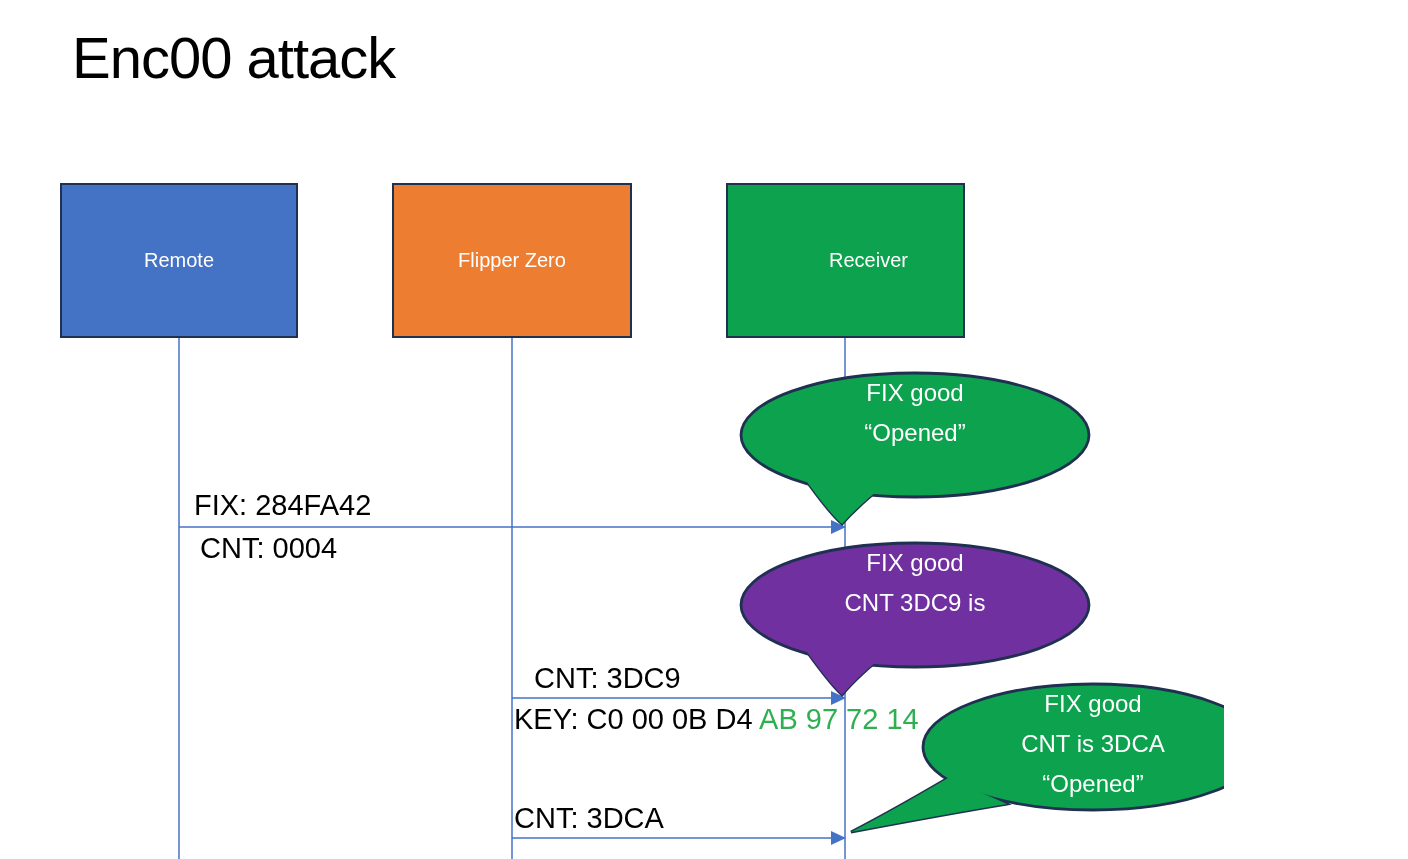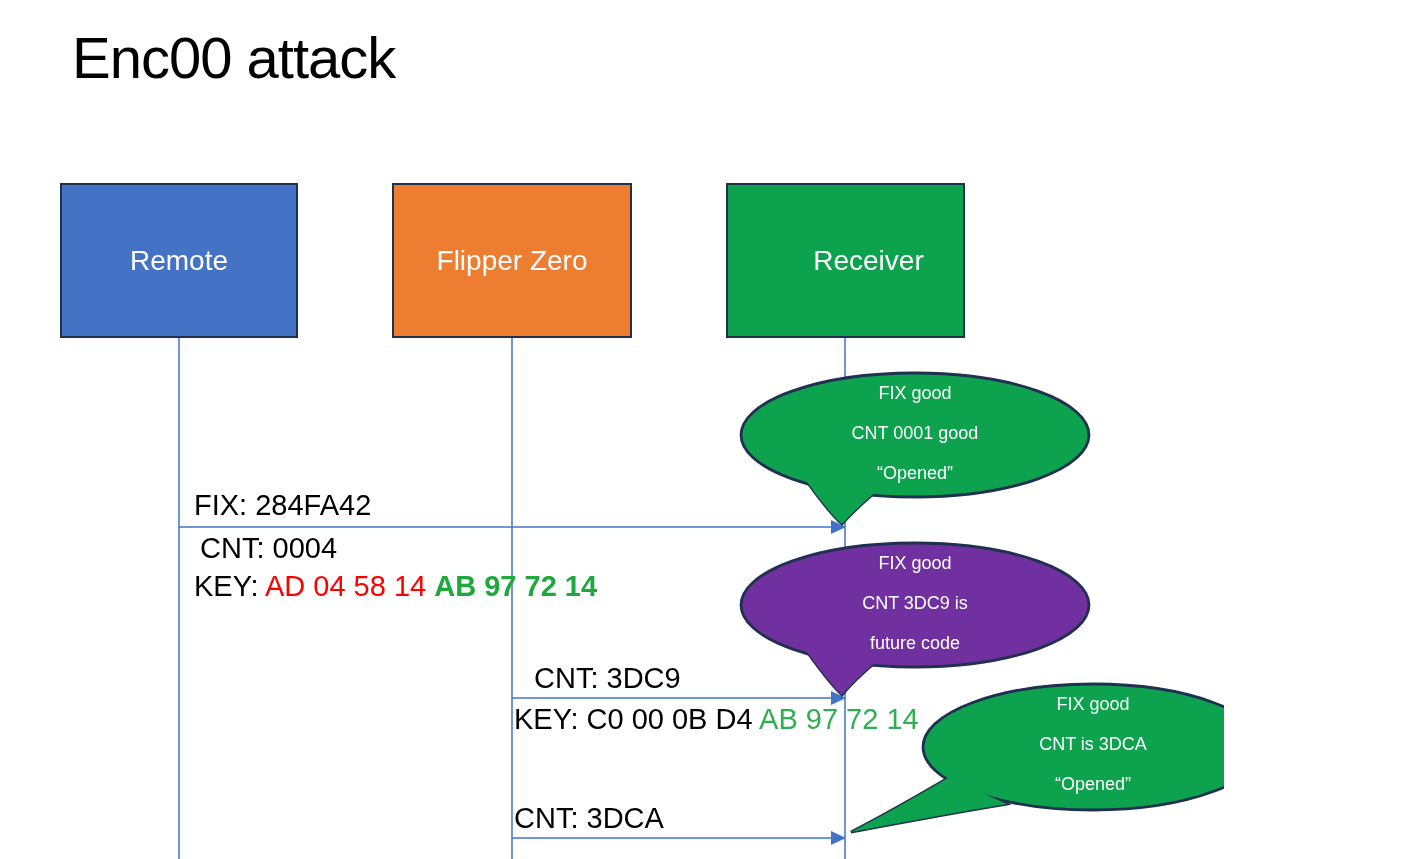--- a/index.html
+++ b/index.html
@@ -13,21 +13,21 @@
     position:absolute;left:72px;top:0px;margin:0;
     font-size:58px;font-weight:400;letter-spacing:-1px;
     color:var(--title_text,#000);line-height:1.3;
   }
   .actor-box{
     position:absolute;top:163px;height:155px;
     border:2.5px solid var(--box_border,#1F3050);
     display:flex;align-items:center;justify-content:center;
     box-sizing:border-box;
   }
-  .actor-box span{color:#fff;font-size:28px;}
+  .actor-box span{color:#fff;font-size:20px;}
   .actor-remote{left:60px;width:238px;background:var(--remote_fill,#4472C4);}
   .actor-flipper{left:392px;width:240px;background:var(--flipper_fill,#ED7D31);align-items:center;}
   .actor-receiver{left:726px;width:239px;background:var(--receiver_fill,#0CA24E);padding-left:46px;}
 
   .lifeline{stroke:var(--line_blue,#4472C4);stroke-width:1.5;}
   .msgline{stroke:var(--line_blue,#4472C4);stroke-width:1.6;}
   .arrowhead{fill:var(--line_blue,#4472C4);}
 
   .shape-green{fill:var(--bubble_green,#0CA24E);}
   .shape-purple{fill:var(--bubble_purple,#7030A0);}
@@ -37,21 +37,21 @@
   .msg-line{
     position:absolute;font-size:29px;color:var(--message_text,#000);
     white-space:pre;line-height:30px;
   }
   .key-red{color:var(--key_red,#FF0000);}
   .key-green-bold{color:var(--key_green_bold,#1FA83E);font-weight:bold;}
   .key-green{color:var(--key_green,#2FAF52);}
 
   .bubble-text{
     position:absolute;width:320px;text-align:center;
-    color:var(--bubble_text,#fff);font-size:18px;line-height:40px;
+    color:var(--bubble_text,#fff);font-size:24px;line-height:40px;
   }
 </style>
 </head>
 <body>
 
 <div class="stage">
 
   <h1 class="slide-title">Enc00 attack</h1>
 
   <svg class="layer" width="1408" height="859" viewBox="0 0 1408 859">
@@ -97,36 +97,33 @@
   </div>
   <div class="actor-box actor-flipper">
     <span>Flipper Zero</span>
   </div>
   <div class="actor-box actor-receiver">
     <span>Receiver</span>
   </div>
 
   <div class="msg-line" style="left:194px;top:470px;">FIX: 284FA42</div>
   <div class="msg-line" style="left:200px;top:513px;">CNT: 0004</div>
-  <div class="msg-line" style="left:194px;top:551px;"><span>KEY: </span><span class="key-red">AD 04 58 14 </span><span class="key-green-bold">AB 97 72 14</span></div>
 
   <div class="msg-line" style="left:514px;top:643px;padding-left:20px;">CNT: 3DC9</div>
   <div class="msg-line" style="left:514px;top:684px;"><span>KEY: C0 00 0B D4 </span><span class="key-green">AB 97 72 14</span></div>
 
   <div class="msg-line" style="left:514px;top:783px;">CNT: 3DCA</div>
 
   <div class="bubble-text" style="left:755px;top:353px;">
     <div>FIX good</div>
-    <div>CNT 0001 good</div>
     <div>“Opened”</div>
   </div>
   <div class="bubble-text" style="left:755px;top:523px;">
     <div>FIX good</div>
     <div>CNT 3DC9 is</div>
-    <div>future code</div>
   </div>
   <div class="bubble-text" style="left:933px;top:664px;">
     <div>FIX good</div>
     <div>CNT is 3DCA</div>
     <div>“Opened”</div>
   </div>
 
 </div>
 
 </body></html>

